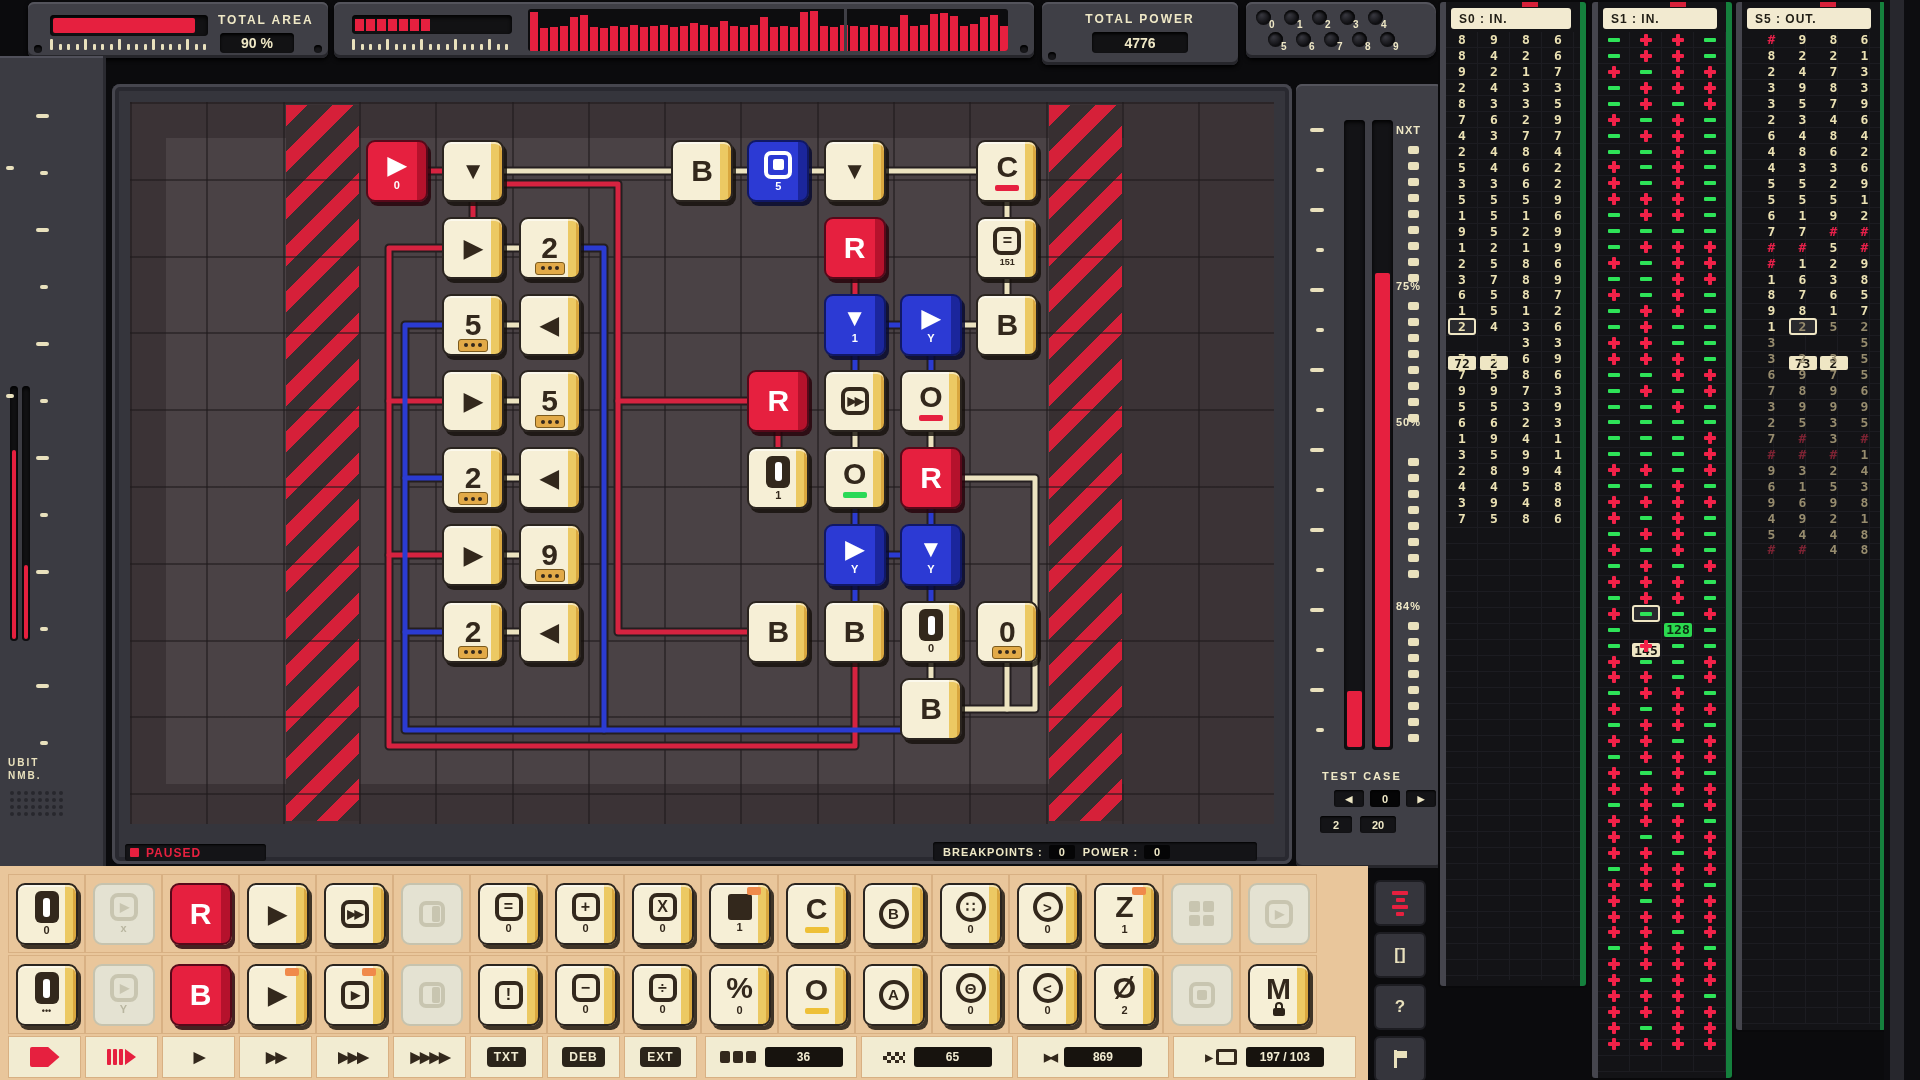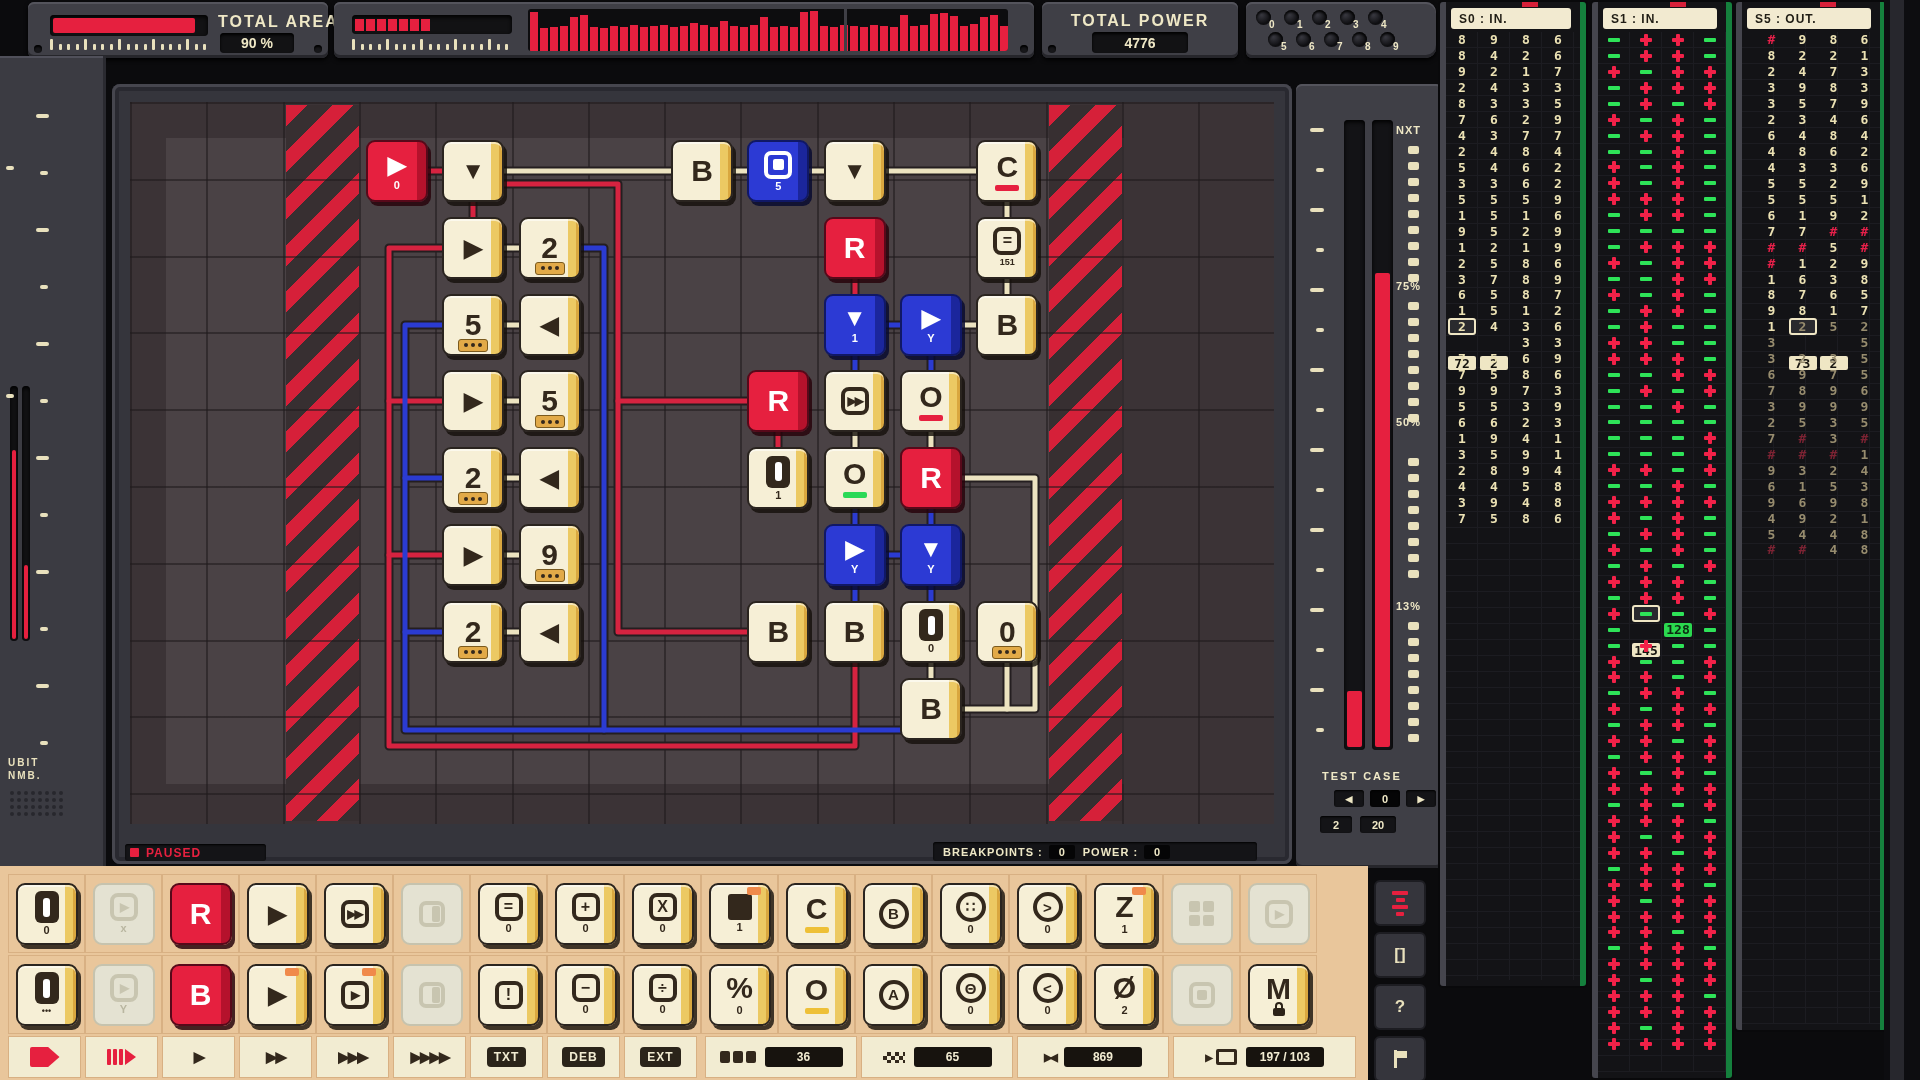--- a/index.html
+++ b/index.html
@@ -1,21 +1,21 @@
 <!DOCTYPE html>
 <html><head>
 <meta charset="utf-8">
 <style>
   html,body{margin:0;padding:0;background:#000;}
   #app{position:relative;width:1920px;height:1080px;background:#0b0b0d;overflow:hidden;
        font-family:"Liberation Sans",sans-serif;-webkit-font-smoothing:antialiased;}
   .tpanel{position:absolute;background:#3f3f46;border-radius:6px;
           box-shadow:inset 0 2px 0 #54545c, inset 0 -3px 0 #26262b, 0 2px 4px #000;}
   .riv{position:absolute;width:8px;height:8px;border-radius:50%;background:#17171a;box-shadow:inset 0 2px 2px #000;}
-  .lab{color:#efe8c6;font-weight:bold;font-size:16px;letter-spacing:2px;white-space:nowrap;}
+  .lab{color:#efe8c6;font-weight:bold;font-size:12px;letter-spacing:2px;white-space:nowrap;}
   .vbox{position:absolute;background:#121214;border-radius:4px;color:#efe8c6;font-weight:bold;
         font-size:14px;display:flex;align-items:center;justify-content:center;box-shadow:inset 0 2px 3px #000;}
   .track{position:absolute;background:#121214;border-radius:4px;box-shadow:inset 0 2px 4px #000;}
   .gtick{position:absolute;bottom:4px;width:3px;background:#e9e1bd;border-radius:1px;}
   .hbar{width:8px;background:#e6203f;margin-right:2px;flex:0 0 auto;}
   #hist{position:absolute;background:#0d0d0f;border-radius:3px;display:flex;align-items:flex-end;overflow:hidden;}
   #histseam{position:absolute;width:3px;height:44px;background:#3f3f46;}
   .seg{width:9px;height:12px;background:#e6203f;margin-right:2px;}
   .hole{position:absolute;width:15px;height:15px;border-radius:50%;
         background:radial-gradient(circle at 35% 30%,#3c3c44,#101013 65%);box-shadow:inset 0 2px 3px #000;}
@@ -267,21 +267,21 @@
         <div class="hbar" style="height: 60%;"></div>
         <div class="hbar" style="height: 64%;"></div>
         <div class="hbar" style="height: 82%;"></div>
         <div class="hbar" style="height: 86%;"></div>
         <div class="hbar" style="height: 60%;"></div>
       </div>
     <div id="histseam" style="left:510px;top:7px;"></div>
     <div class="riv" style="right:6px;bottom:5px;"></div>
   </div>
 
-  <div class="tpanel" id="panelC" style="left:1042px;top:2px;width:196px;height:56px;">
+  <div class="tpanel" id="panelC" style="left:1042px;top:2px;width:196px;height:63px;">
     <div class="lab" style="position:absolute;left:50%;transform:translateX(-50%);top:10px;">TOTAL POWER</div>
     <div class="vbox" style="left:50%;transform:translateX(-50%);top:30px;width:96px;height:21px;">4776</div>
     <div class="riv" style="left:6px;bottom:5px;"></div>
   </div>
 
   <div class="tpanel" id="panelD" style="left:1246px;top:2px;width:190px;height:56px;border-radius:6px 10px 10px 6px;">
   <div class="hole" style="left: 10px; top: 8px;"></div>
       <div class="dlab" style="left: 23px; top: 17px;">0</div>
       <div class="hole" style="left: 38px; top: 8px;"></div>
       <div class="dlab" style="left: 51px; top: 17px;">1</div>
@@ -635,21 +635,21 @@
   <div id="gcol">
     <div class="vbar" style="left:48px;top:36px;height:630px;" id="vbar1">
         <div class="vfill" style="height: 56.16px;"></div>
       </div>
     <div class="vbar" style="left:76px;top:36px;height:630px;" id="vbar2">
         <div class="vfill" style="height: 474.24px;"></div>
       </div>
     <div class="gclab" style="top:40px;">NXT</div>
     <div class="gclab" style="top:196px;">75%</div>
     <div class="gclab" style="top:332px;">50%</div>
-    <div class="gclab" style="top:516px;">13%</div>
+    <div class="gclab" style="top:516px;">84%</div>
     <div class="gclab" style="left:26px;top:686px;letter-spacing:2px;">TEST CASE</div>
     <div class="tc" style="left:38px;top:706px;width:30px;height:17px;font-size:9px;">◀</div>
     <div class="tc" style="left:74px;top:706px;width:30px;height:17px;background:#050506;">0</div>
     <div class="tc" style="left:110px;top:706px;width:30px;height:17px;font-size:9px;">▶</div>
     <div class="tc" style="left:24px;top:732px;width:32px;height:17px;">2</div>
     <div class="tc" style="left:64px;top:732px;width:36px;height:17px;">20</div>
   <div class="gctick" style="top: 44px; left: 14px; width: 14px;"></div>
       <div class="gctick" style="top: 84px; left: 20px; width: 8px;"></div>
       <div class="gctick" style="top: 124px; left: 14px; width: 14px;"></div>
       <div class="gctick" style="top: 164px; left: 20px; width: 8px;"></div>

